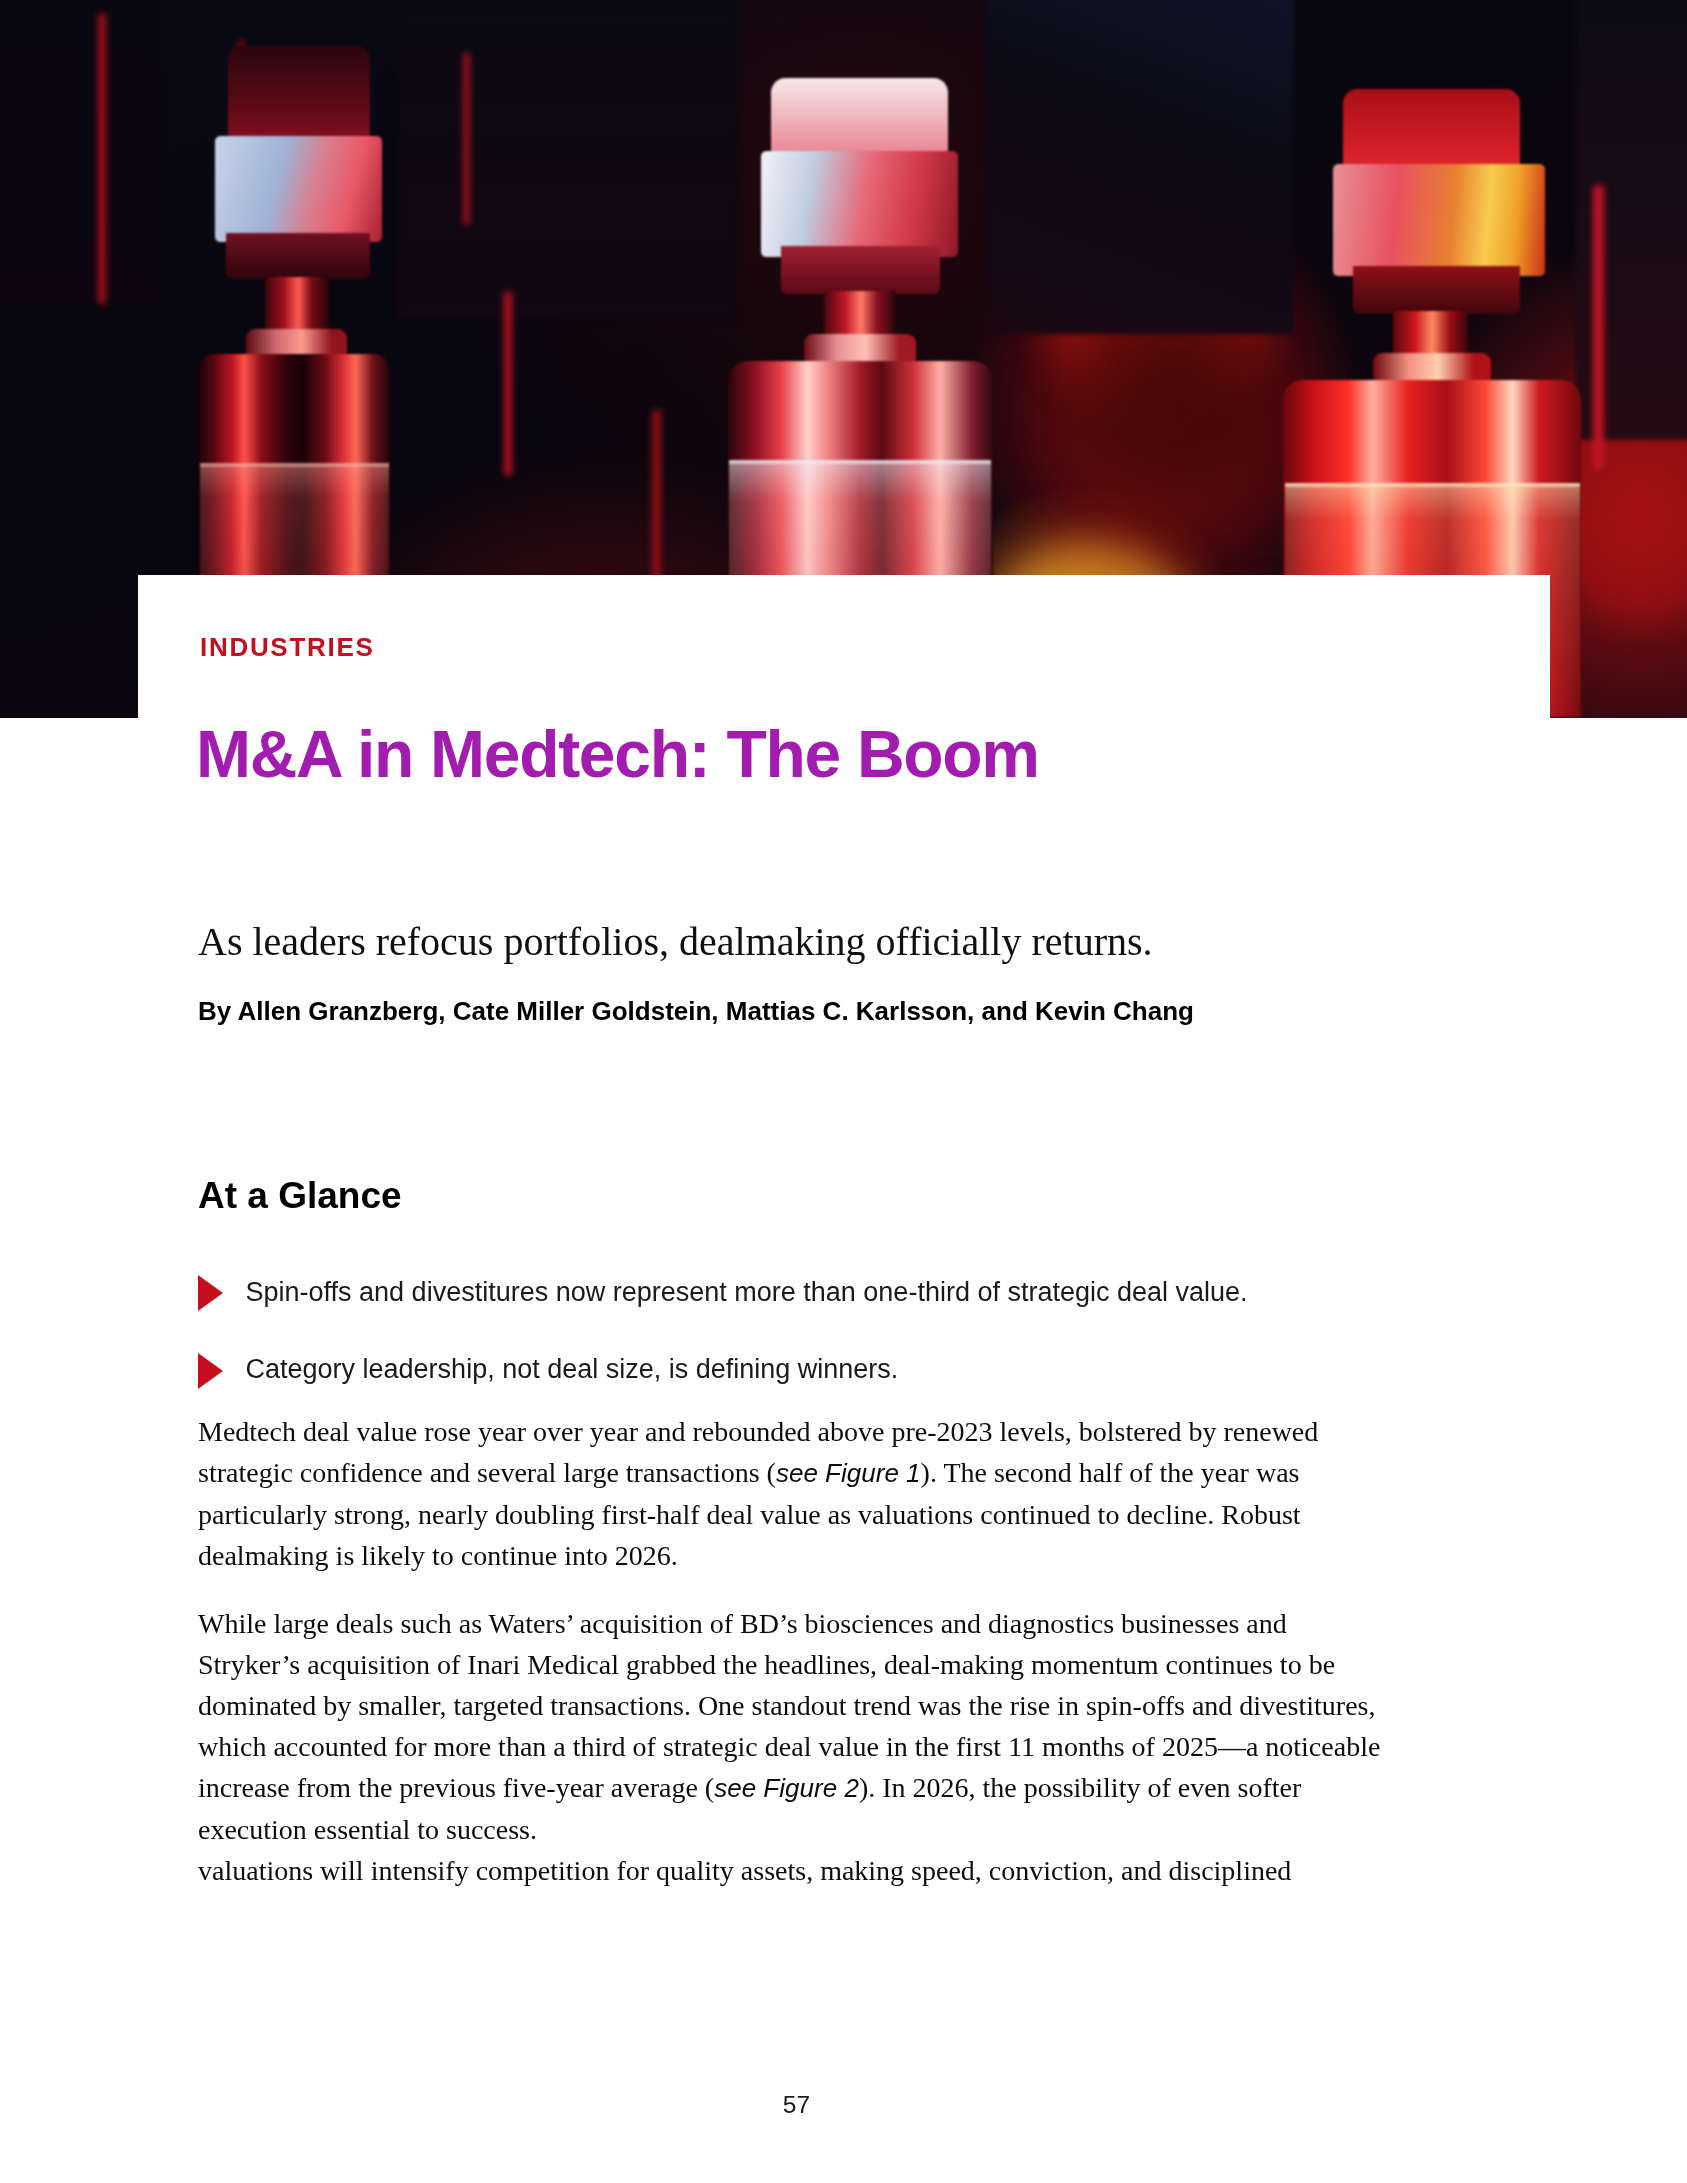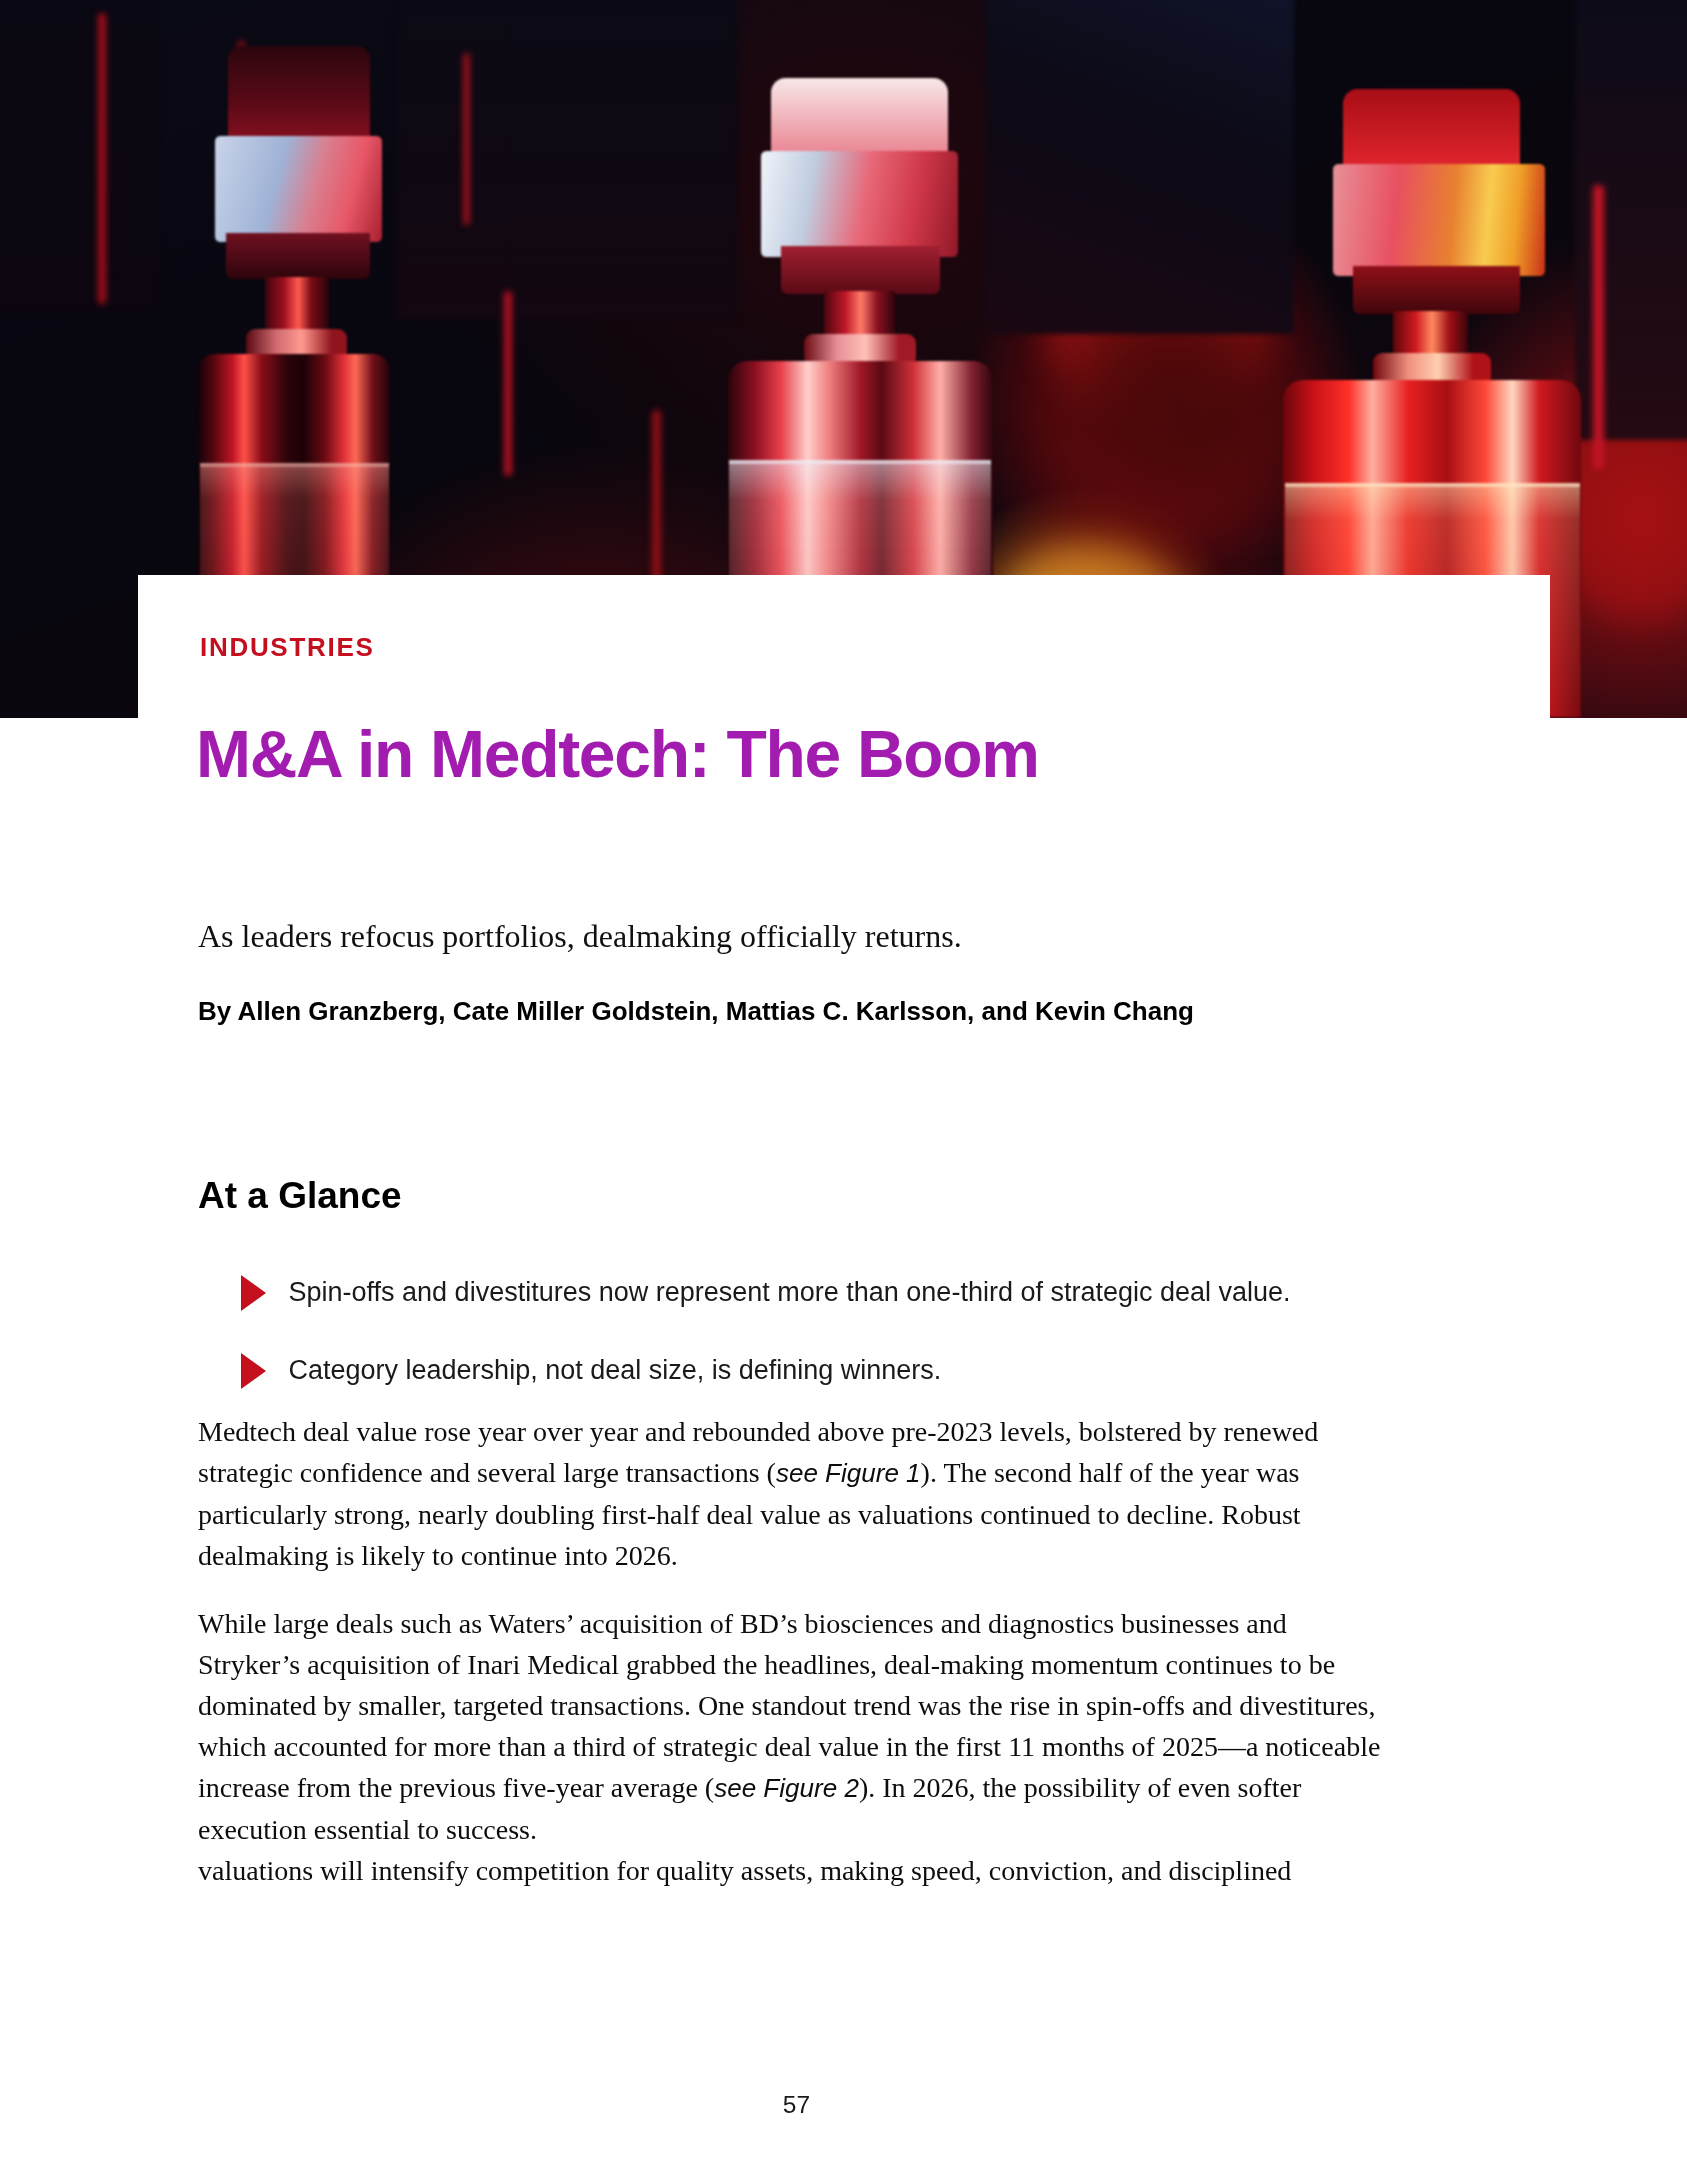--- a/index.html
+++ b/index.html
@@ -94,26 +94,26 @@
 
   
   .content-panel{position:absolute;left:138px;top:575px;width:1412px;height:143px;background:#ffffff;}
 
   
   .eyebrow{position:absolute;left:200px;top:632px;font-size:26px;font-weight:700;
     letter-spacing:1.7px;white-space:nowrap;}
   .title{position:absolute;left:196px;top:713px;font-size:66px;font-weight:700;
     letter-spacing:-1.3px;line-height:83px;color:#a21caf;}
   .title .tline{white-space:nowrap;}
-  .subtitle{position:absolute;left:198px;top:918px;font-size:32px;color:#101010;
+  .subtitle{position:absolute;left:198px;top:918px;font-size:40px;color:#101010;
     font-family:"Liberation Serif","DejaVu Serif",serif;white-space:nowrap;}
   .byline{position:absolute;left:198px;top:996px;font-size:26px;font-weight:700;color:#000;white-space:nowrap;}
   .glance-heading{position:absolute;left:198px;top:1175px;font-size:37px;font-weight:700;color:#000;white-space:nowrap;}
   .glance-list{position:absolute;left:198px;top:1274px;}
-  .glance-item{display:flex;align-items:flex-end;margin-bottom:40px;margin-left:43px;}
+  .glance-item{display:flex;align-items:flex-start;margin-bottom:40px;}
   .tri{width:0;height:0;border-left:25px solid #c40f1f;border-top:18px solid transparent;
     border-bottom:18px solid transparent;margin-top:1.3px;flex:0 0 auto;}
   .glance-text{margin-left:22.5px;font-size:27px;color:#1a1a1a;white-space:nowrap;line-height:37px;}
   .bodytext{position:absolute;left:198px;color:#0d0d0d;
     font-family:"Liberation Serif","DejaVu Serif",serif;font-size:28px;}
   .bodytext .tline{white-space:nowrap;line-height:41px;}
   .bodytext em{font-family:"Liberation Sans","DejaVu Sans",sans-serif;font-size:.93em;}
   .para1{top:1411px;}
   .para2{top:1603px;}
   .page-number{position:absolute;left:0;top:2091px;width:1593px;text-align:center;

